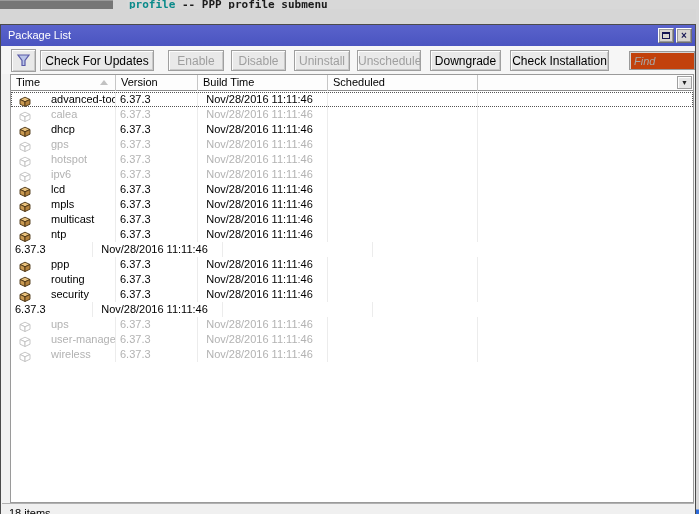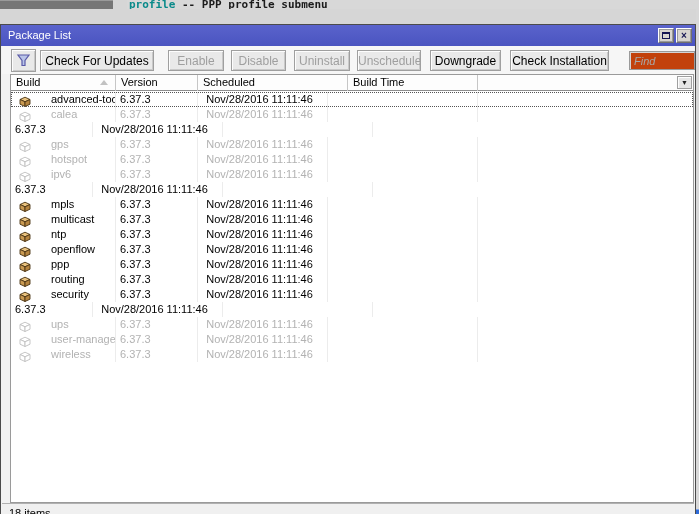--- a/index.html
+++ b/index.html
@@ -115,24 +115,24 @@
       <svg width="15" height="15" viewBox="0 0 15 15">
         <polygon points="2,2 13,2 9,7.5 9,12.5 6,12.5 6,7.5" fill="#b9c4e8" stroke="#5a5aa8" stroke-width="1.2"></polygon>
       </svg>
     </div>
     <span><button class="tbtn" style="left: 38px; width: 114px;">Check For Updates</button><button class="tbtn off" style="left: 166px; width: 56px;">Enable</button><button class="tbtn off" style="left: 229px; width: 55px;">Disable</button><button class="tbtn off" style="left: 292px; width: 56px;">Uninstall</button><button class="tbtn off" style="left: 355px; width: 64px;">Unschedule</button><button class="tbtn" style="left: 428px; width: 71px;">Downgrade</button><button class="tbtn" style="left: 508px; width: 99px;">Check Installation</button></span>
     <input class="findbox" type="text" placeholder="Find" style="">
   </div>
 
   <div class="table">
     <div class="thead">
-        <div class="hcell" style="width: 105px;"><span>Build</span><span class="sortarrow"></span></div>
+        <div class="hcell" style="width: 105px;"><span>Time</span><span class="sortarrow"></span></div>
         <div class="hcell" style="width: 82px;"><span>Version</span></div>
+        <div class="hcell" style="width: 130px;"><span>Build Time</span></div>
         <div class="hcell" style="width: 150px;"><span>Scheduled</span></div>
-        <div class="hcell" style="width: 130px;"><span>Build Time</span></div>
         <div class="hcell fill"></div>
       </div>
     <div class="hdrop"><span>▼</span></div>
     <div class="tbody">
         <div class="trow selected">
           <div class="tcell c-name">
             <span class="pkg-icon">
               <svg width="12" height="11" viewBox="0 0 12 11">
                 <polygon points="1,3.5 6,1.2 11,3.5 6,5.8" fill="#e8c27e" stroke="#4a3313" stroke-width="0.9"></polygon>
                 <polygon points="1,3.5 1,8.2 6,10.5 6,5.8" fill="#c99a52" stroke="#4a3313" stroke-width="0.9"></polygon>
@@ -156,20 +156,30 @@
               </svg>
             </span>
             <span>calea</span>
           </div>
           <div class="tcell c-ver">6.37.3</div>
           <div class="tcell c-time">Nov/28/2016 11:11:46</div>
           <div class="tcell c-sched"></div>
           <div class="tcell c-fill"></div>
         </div>
         <div class="trow">
+          <div class="tcell c-name">
+            <span class="pkg-icon">
+              <svg width="12" height="11" viewBox="0 0 12 11">
+                <polygon points="1,3.5 6,1.2 11,3.5 6,5.8" fill="#e8c27e" stroke="#4a3313" stroke-width="0.9"></polygon>
+                <polygon points="1,3.5 1,8.2 6,10.5 6,5.8" fill="#c99a52" stroke="#4a3313" stroke-width="0.9"></polygon>
+                <polygon points="11,3.5 11,8.2 6,10.5 6,5.8" fill="#b5843f" stroke="#4a3313" stroke-width="0.9"></polygon>
+              </svg>
+            </span>
+            <span>dhcp</span>
+          </div>
           <div class="tcell c-ver">6.37.3</div>
           <div class="tcell c-time">Nov/28/2016 11:11:46</div>
           <div class="tcell c-sched"></div>
           <div class="tcell c-fill"></div>
         </div>
         <div class="trow disabled">
           <div class="tcell c-name">
             <span class="pkg-icon">
               <svg width="12" height="11" viewBox="0 0 12 11">
                 <polygon points="1,3.5 6,1.2 11,3.5 6,5.8" fill="#ffffff" stroke="#c0c0c0" stroke-width="0.9"></polygon>
@@ -210,20 +220,30 @@
               </svg>
             </span>
             <span>ipv6</span>
           </div>
           <div class="tcell c-ver">6.37.3</div>
           <div class="tcell c-time">Nov/28/2016 11:11:46</div>
           <div class="tcell c-sched"></div>
           <div class="tcell c-fill"></div>
         </div>
         <div class="trow">
+          <div class="tcell c-name">
+            <span class="pkg-icon">
+              <svg width="12" height="11" viewBox="0 0 12 11">
+                <polygon points="1,3.5 6,1.2 11,3.5 6,5.8" fill="#e8c27e" stroke="#4a3313" stroke-width="0.9"></polygon>
+                <polygon points="1,3.5 1,8.2 6,10.5 6,5.8" fill="#c99a52" stroke="#4a3313" stroke-width="0.9"></polygon>
+                <polygon points="11,3.5 11,8.2 6,10.5 6,5.8" fill="#b5843f" stroke="#4a3313" stroke-width="0.9"></polygon>
+              </svg>
+            </span>
+            <span>lcd</span>
+          </div>
           <div class="tcell c-ver">6.37.3</div>
           <div class="tcell c-time">Nov/28/2016 11:11:46</div>
           <div class="tcell c-sched"></div>
           <div class="tcell c-fill"></div>
         </div>
         <div class="trow">
           <div class="tcell c-name">
             <span class="pkg-icon">
               <svg width="12" height="11" viewBox="0 0 12 11">
                 <polygon points="1,3.5 6,1.2 11,3.5 6,5.8" fill="#e8c27e" stroke="#4a3313" stroke-width="0.9"></polygon>
@@ -264,30 +284,20 @@
               </svg>
             </span>
             <span>ntp</span>
           </div>
           <div class="tcell c-ver">6.37.3</div>
           <div class="tcell c-time">Nov/28/2016 11:11:46</div>
           <div class="tcell c-sched"></div>
           <div class="tcell c-fill"></div>
         </div>
         <div class="trow">
-          <div class="tcell c-name">
-            <span class="pkg-icon">
-              <svg width="12" height="11" viewBox="0 0 12 11">
-                <polygon points="1,3.5 6,1.2 11,3.5 6,5.8" fill="#e8c27e" stroke="#4a3313" stroke-width="0.9"></polygon>
-                <polygon points="1,3.5 1,8.2 6,10.5 6,5.8" fill="#c99a52" stroke="#4a3313" stroke-width="0.9"></polygon>
-                <polygon points="11,3.5 11,8.2 6,10.5 6,5.8" fill="#b5843f" stroke="#4a3313" stroke-width="0.9"></polygon>
-              </svg>
-            </span>
-            <span>openflow</span>
-          </div>
           <div class="tcell c-ver">6.37.3</div>
           <div class="tcell c-time">Nov/28/2016 11:11:46</div>
           <div class="tcell c-sched"></div>
           <div class="tcell c-fill"></div>
         </div>
         <div class="trow">
           <div class="tcell c-name">
             <span class="pkg-icon">
               <svg width="12" height="11" viewBox="0 0 12 11">
                 <polygon points="1,3.5 6,1.2 11,3.5 6,5.8" fill="#e8c27e" stroke="#4a3313" stroke-width="0.9"></polygon>

